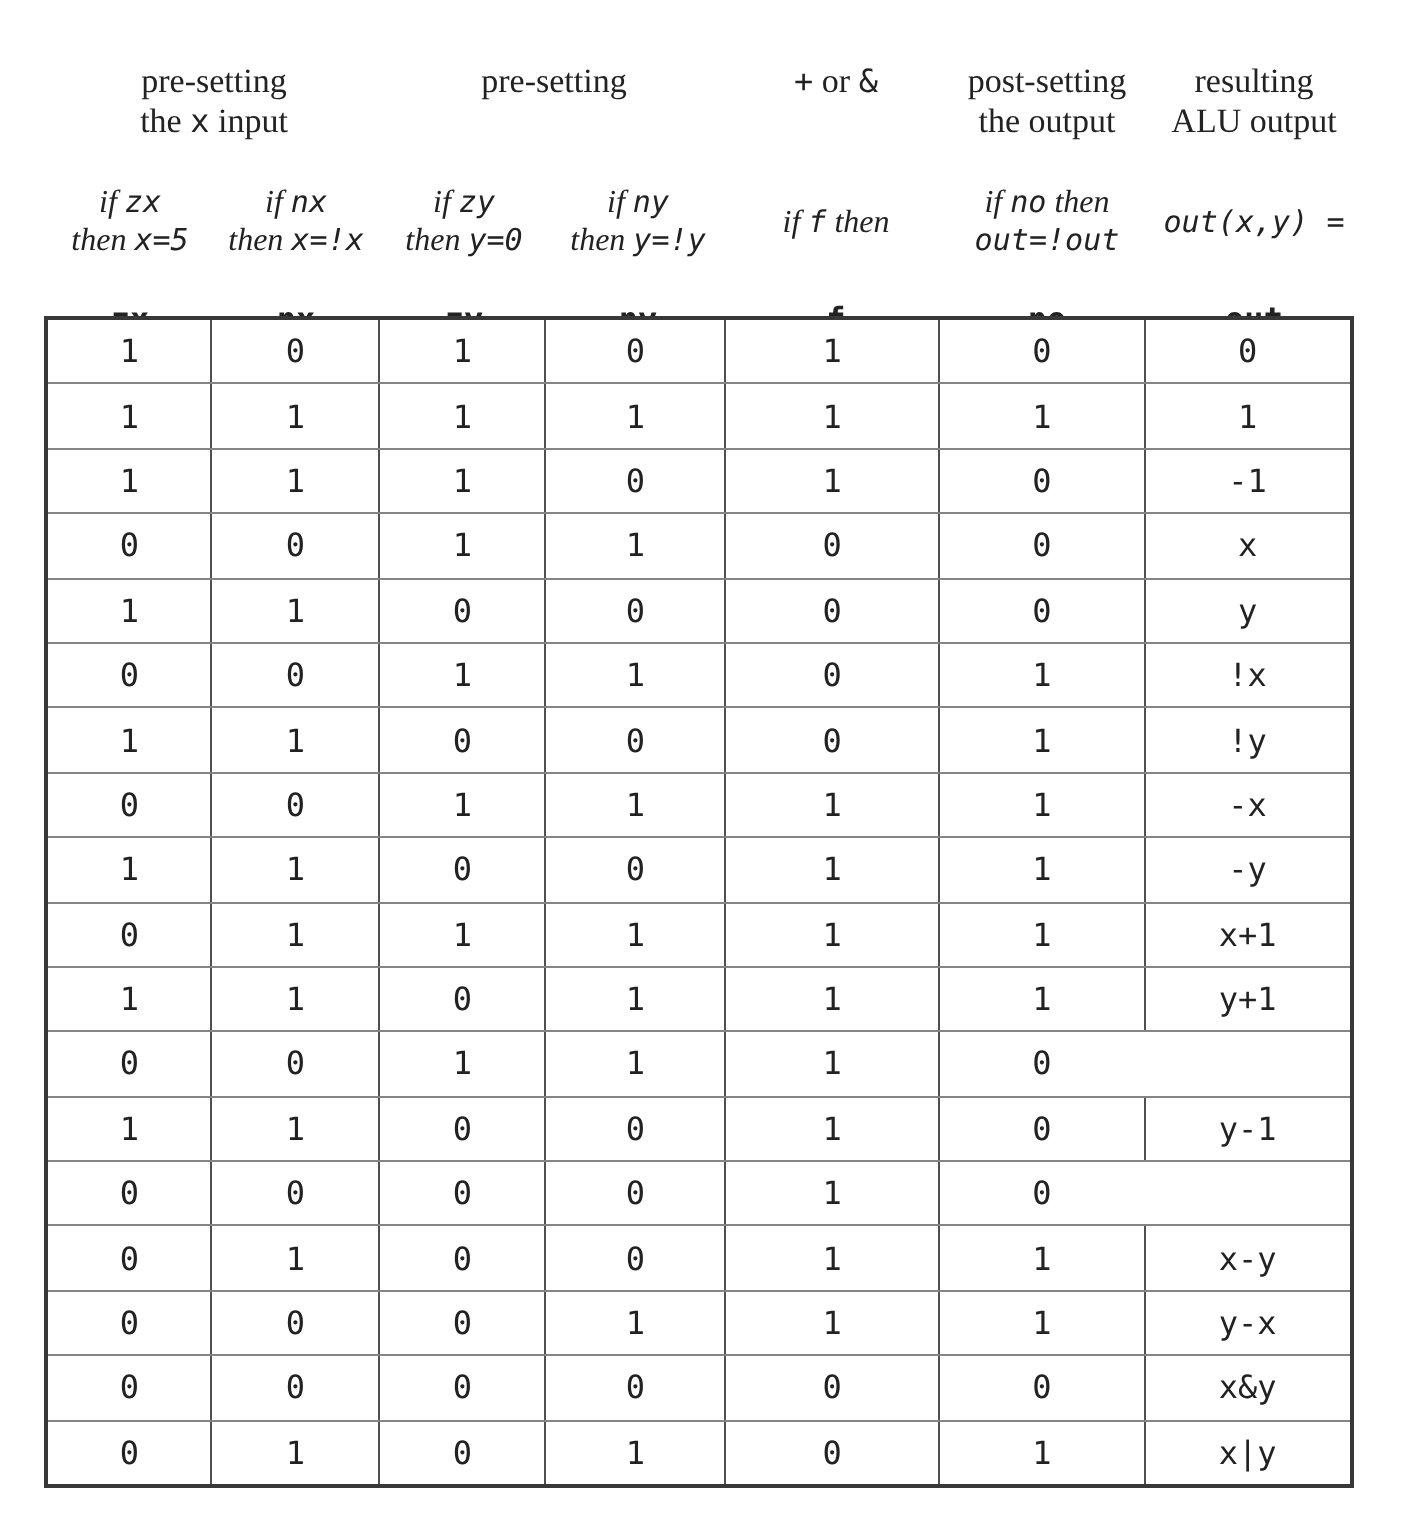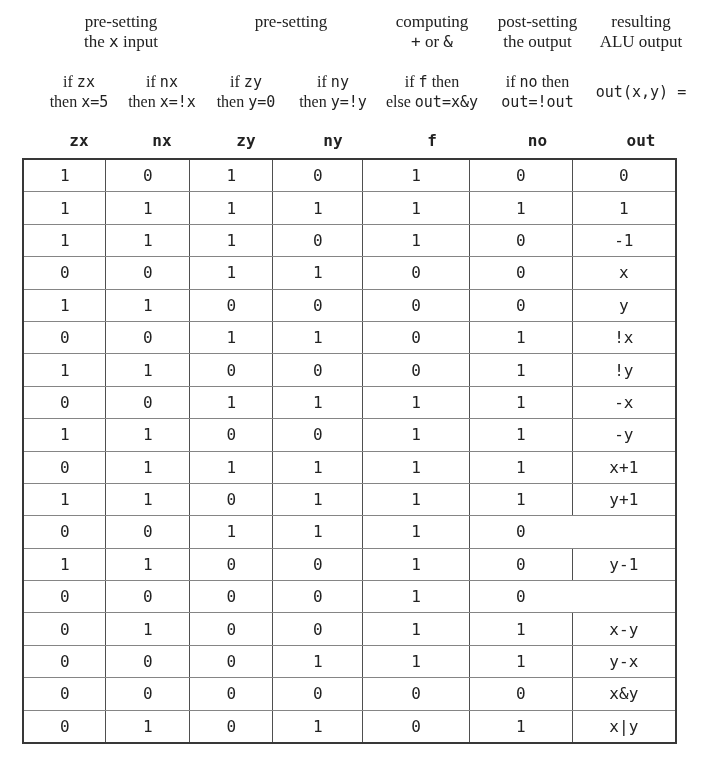--- a/index.html
+++ b/index.html
@@ -6,23 +6,23 @@
   .canvas{
     position:relative;width:707px;height:758px;
     background:var(--background,#ffffff);
     color:var(--text,#222222);
     overflow:hidden;
   }
   .cols{
     display:grid;
     grid-template-columns:82fr 84fr 84fr 90fr 108fr 103fr 104fr;
   }
-  .hrow{position:absolute;left:38px;width:655px;}
+  .hrow{position:absolute;left:24px;width:655px;margin-top:19px;}
   .rowA{top:12px;height:46px;align-items:start;}
-  .rowB{top:60px;height:64px;align-items:center;}
+  .rowB{top:60px;height:64px;align-items:center;font-style:italic;}
   .rowC{top:126px;height:26px;align-items:end;}
   .gcell{
     text-align:center;
     font-family:"Liberation Serif",serif;
     font-size:17px;line-height:20px;
   }
   .g1{grid-column:1/3}.g2{grid-column:3/5}.g3{grid-column:5/6}.g4{grid-column:6/7}.g5{grid-column:7/8}
   .dcell{text-align:center;font-size:16px;line-height:19px;}
   .serif{font-family:"Liberation Serif",serif;}
   .mono{font-family:"DejaVu Sans Mono",monospace;font-size:0.94em;}
@@ -55,21 +55,20 @@
 
   <div class="hrow rowA cols">
     <div class="gcell g1">
       <div>pre-setting</div>
       <div><span class="serif">the </span><span class="mono">x</span><span class="serif"> input</span></div>
     </div>
     <div class="gcell g2">
       <div>pre-setting</div>
     </div>
     <div class="gcell g3">
-      <div>computing</div>
       <div><span class="mono">+</span><span class="serif"> or </span><span class="mono">&amp;</span></div>
     </div>
     <div class="gcell g4">
       <div>post-setting</div>
       <div><span class="serif">the output</span></div>
     </div>
     <div class="gcell g5">
       <div>resulting</div>
       <div><span class="serif">ALU output</span></div>
     </div>
@@ -87,21 +86,20 @@
     <div class="dcell">
         <div><span class="serif">if </span><span class="mono">zy</span></div>
         <div><span class="serif">then </span><span class="mono">y=0</span></div>
       </div>
     <div class="dcell">
         <div><span class="serif">if </span><span class="mono">ny</span></div>
         <div><span class="serif">then </span><span class="mono">y=!y</span></div>
       </div>
     <div class="dcell">
         <div><span class="serif">if </span><span class="mono">f</span><span class="serif"> then</span></div>
-        <div><span class="serif">else </span><span class="mono">out=x&amp;y</span></div>
       </div>
     <div class="dcell">
         <div><span class="serif">if </span><span class="mono">no</span><span class="serif"> then</span></div>
         <div><span class="mono">out=!out</span></div>
       </div>
     <div class="dcell">
         <div><span class="mono">out(x,y) =</span></div>
       </div>
   </div>
 

